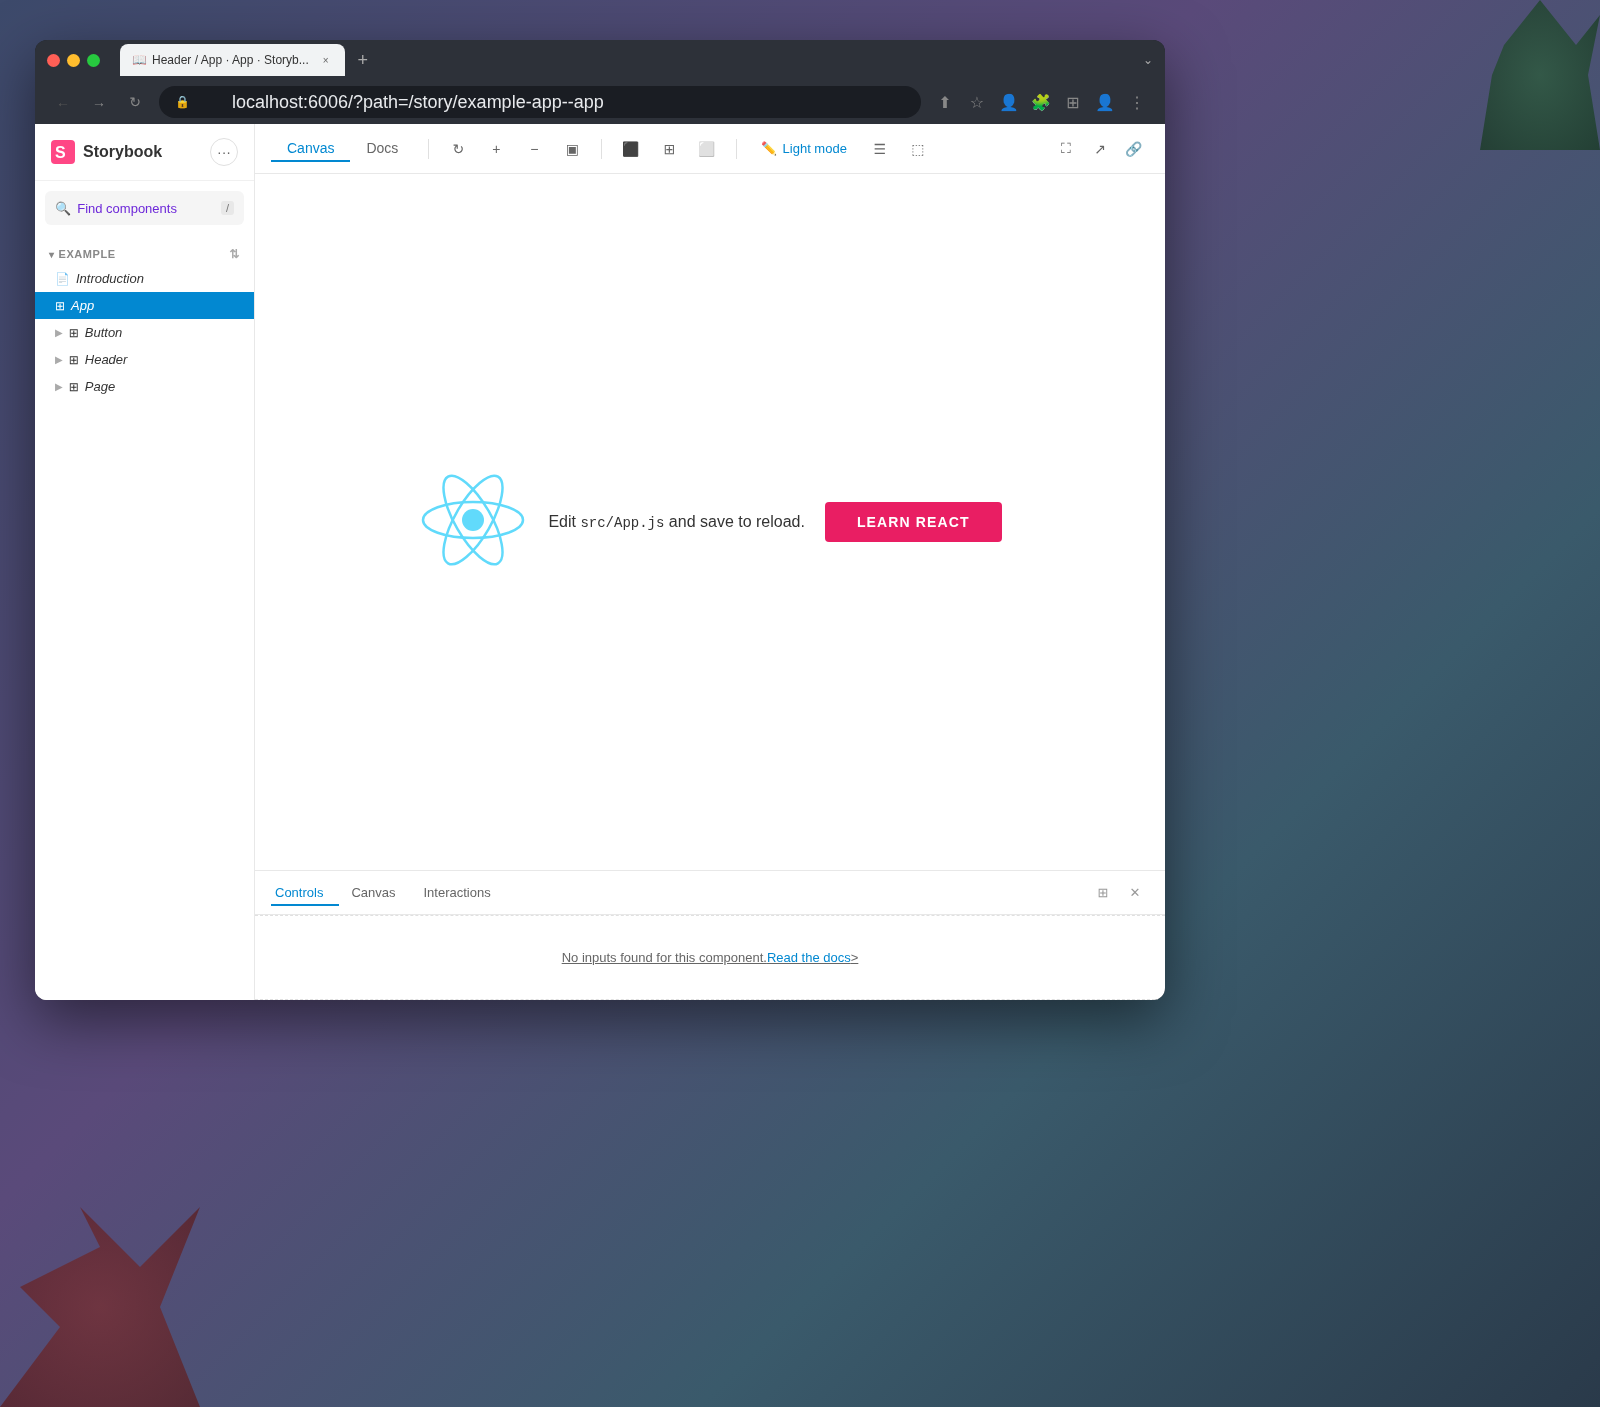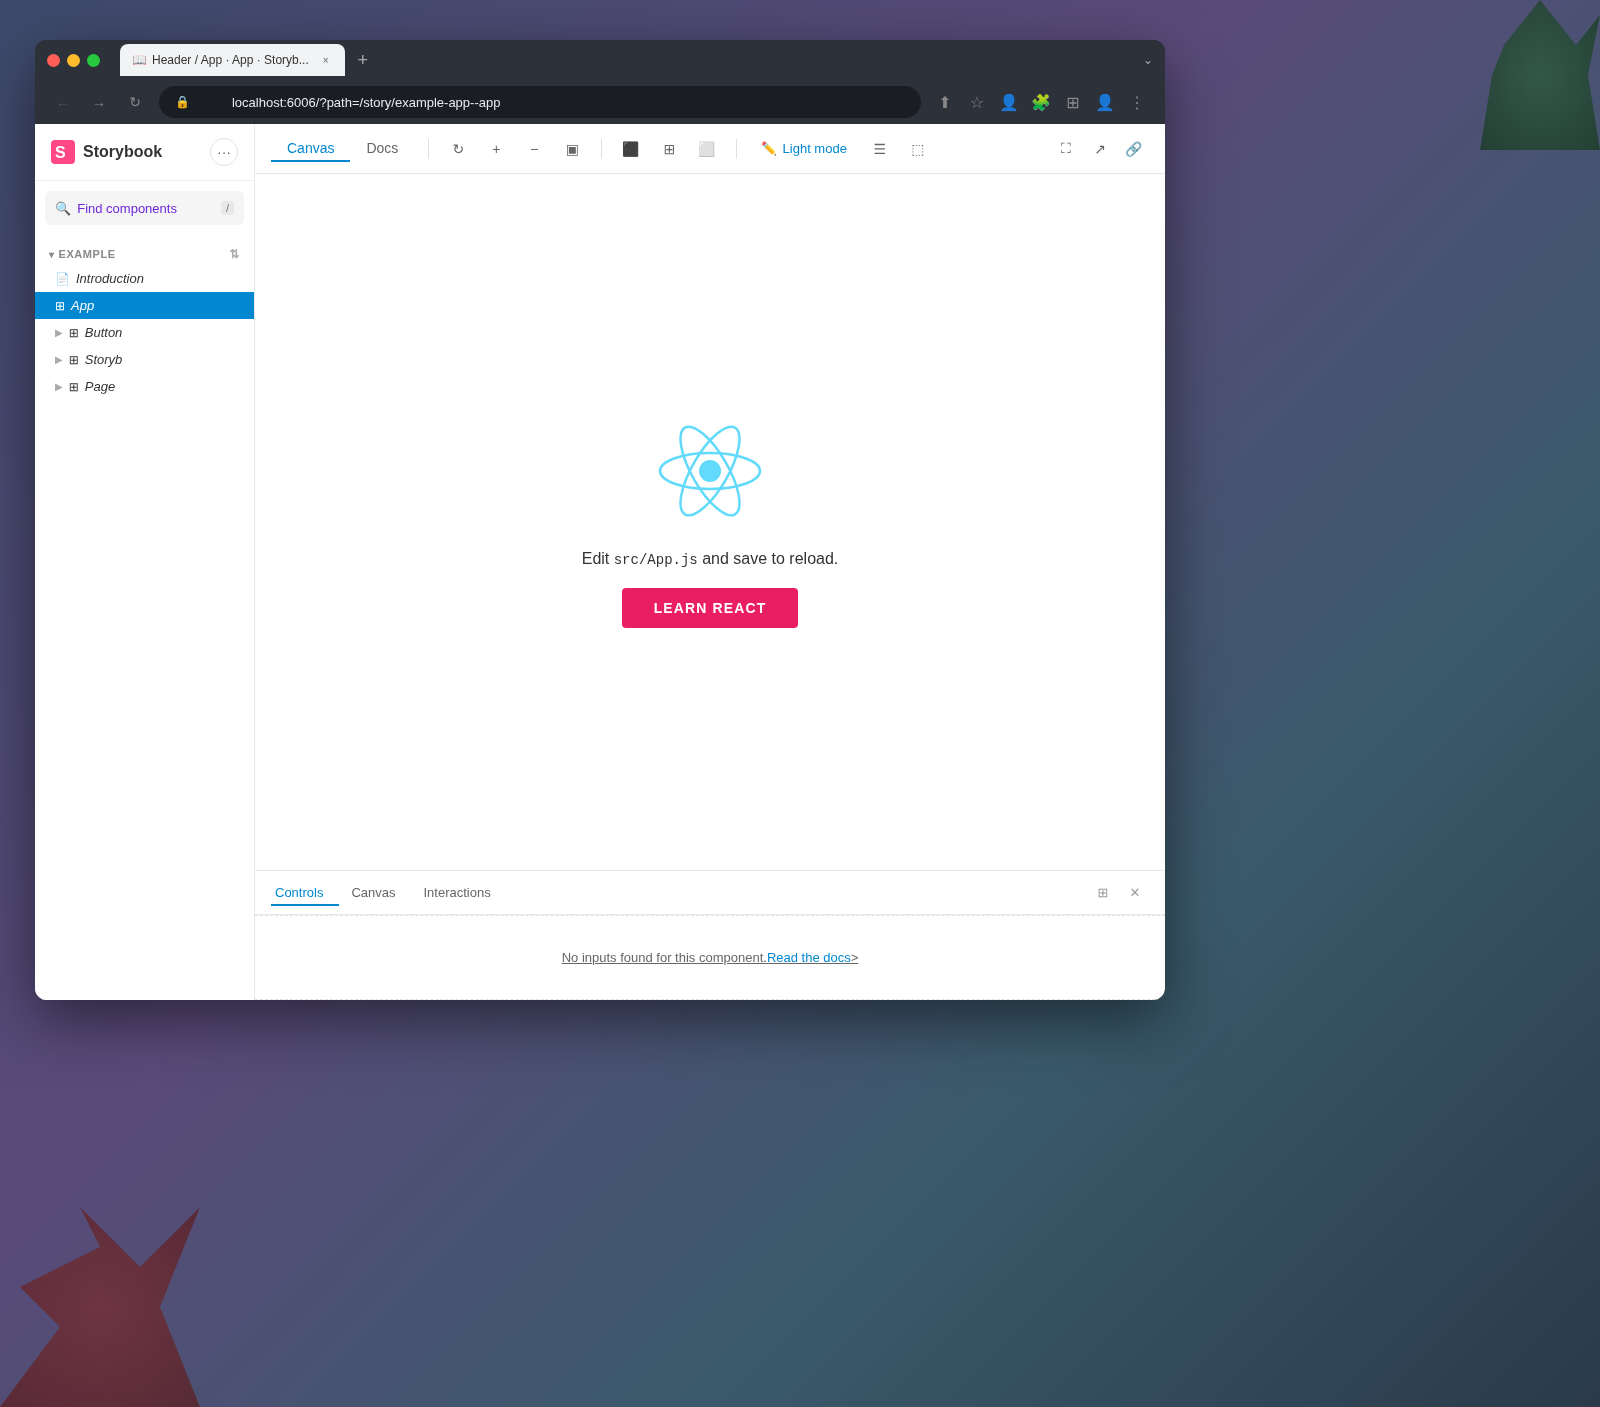--- a/index.html
+++ b/index.html
@@ -73,21 +73,21 @@
       display: flex; align-items: center; justify-content: center;
       color: #888; font-size: 14px; cursor: pointer;
     }
     .nav-btn.disabled { color: #555; cursor: default; }
     .address-input-wrap {
       flex: 1; background: #1a1d23; border-radius: 20px;
       height: 32px; display: flex; align-items: center;
       padding: 0 16px; gap: 8px;
     }
     .address-input-wrap .lock-icon { color: #888; font-size: 12px; }
-    .address-text { color: #e8eaed; font-size: 13px; padding-left: 34px; }
+    .address-text { color: #e8eaed; font-size: 18px; padding-left: 34px; }
     .browser-actions { display: flex; gap: 8px; }
     .browser-action-btn { color: #888; font-size: 16px; cursor: pointer; width: 24px; height: 24px; display: flex; align-items: center; justify-content: center; }
 
     
     .app-content {
       flex: 1; display: flex; background: #fff;
       overflow: hidden;
     }
 
     
@@ -178,21 +178,21 @@
       border: none; background: none;
     }
     .toolbar-right { margin-left: auto; display: flex; gap: 4px; }
 
     
     .preview-area {
       flex: 1; display: flex; align-items: center; justify-content: center;
       background: #fff; overflow: hidden;
     }
     .app-preview {
-      display: flex; flex-direction: column; align-items: center; gap: 20px;
+      display: flex; flex-direction: row; align-items: center; gap: 20px;
     }
 
     
     .react-logo svg { width: 110px; height: 110px; }
 
     .preview-text { font-size: 16px; color: #333; }
     .preview-text code { font-family: 'Courier New', monospace; font-size: 14px; background: none; }
     .learn-btn {
       background: #e91e63; color: #fff;
       border: none; border-radius: 4px;
@@ -342,21 +342,21 @@
 
         <div class="nav-item">
           <span class="expand-arrow">▶</span>
           <span class="item-icon">⊞</span>
           <span class="item-label">Button</span>
         </div>
 
         <div class="nav-item">
           <span class="expand-arrow">▶</span>
           <span class="item-icon">⊞</span>
-          <span class="item-label">Storyb</span>
+          <span class="item-label">Header</span>
         </div>
 
         <div class="nav-item">
           <span class="expand-arrow">▶</span>
           <span class="item-icon">⊞</span>
           <span class="item-label">Page</span>
         </div>
       </div>
     </div>
 

